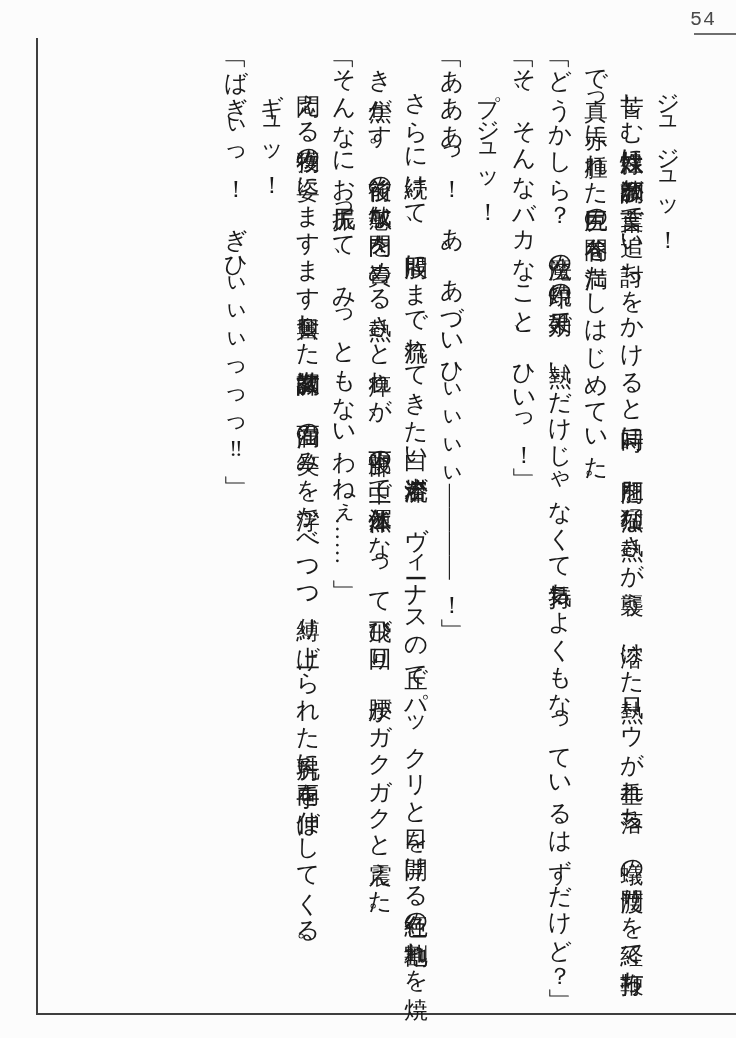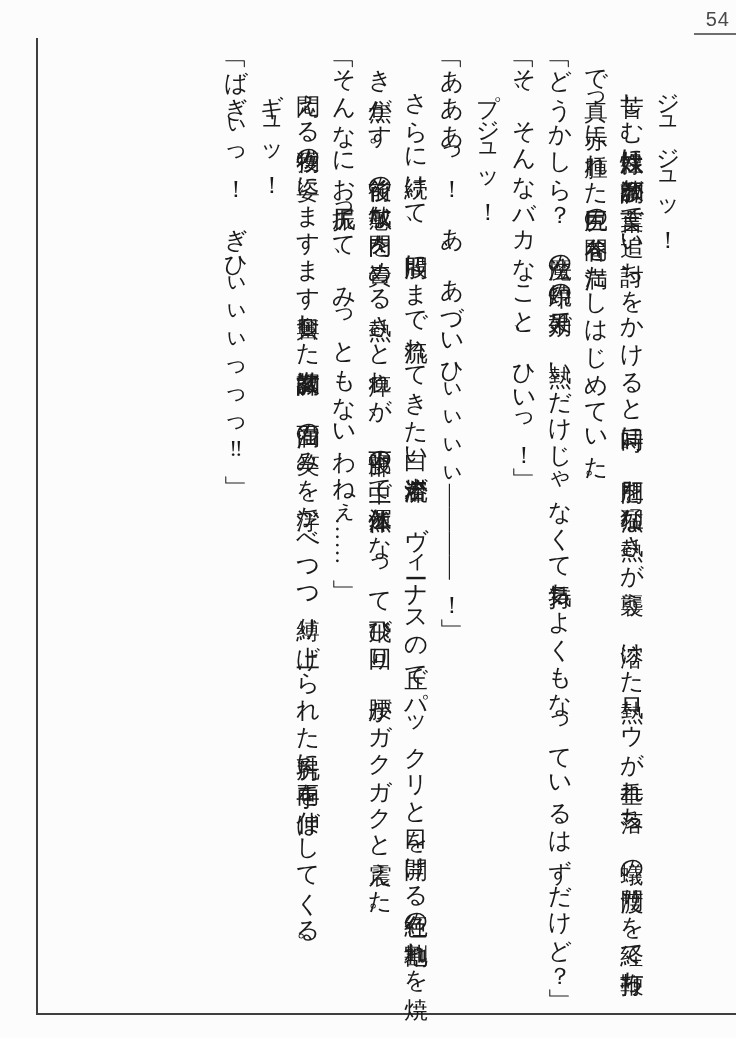--- a/index.html
+++ b/index.html
@@ -13,22 +13,22 @@
   .page {
     position: relative;
     width: 736px;
     height: 1038px;
     background: #fcfcfc;
   }
   
   .page-number {
     position: absolute;
     top: 8px;
-    right: 6px;
-    font-family: Liberation Sans, sans-serif;
+    right: 20px;
+    font-family: Liberation Mono, monospace;
     font-size: 20px;
     letter-spacing: 1px;
     color: #4a4a4a;
   }
   .page-number-rule {
     position: absolute;
     top: 33px;
     right: 0;
     width: 42px;
     height: 2px;

